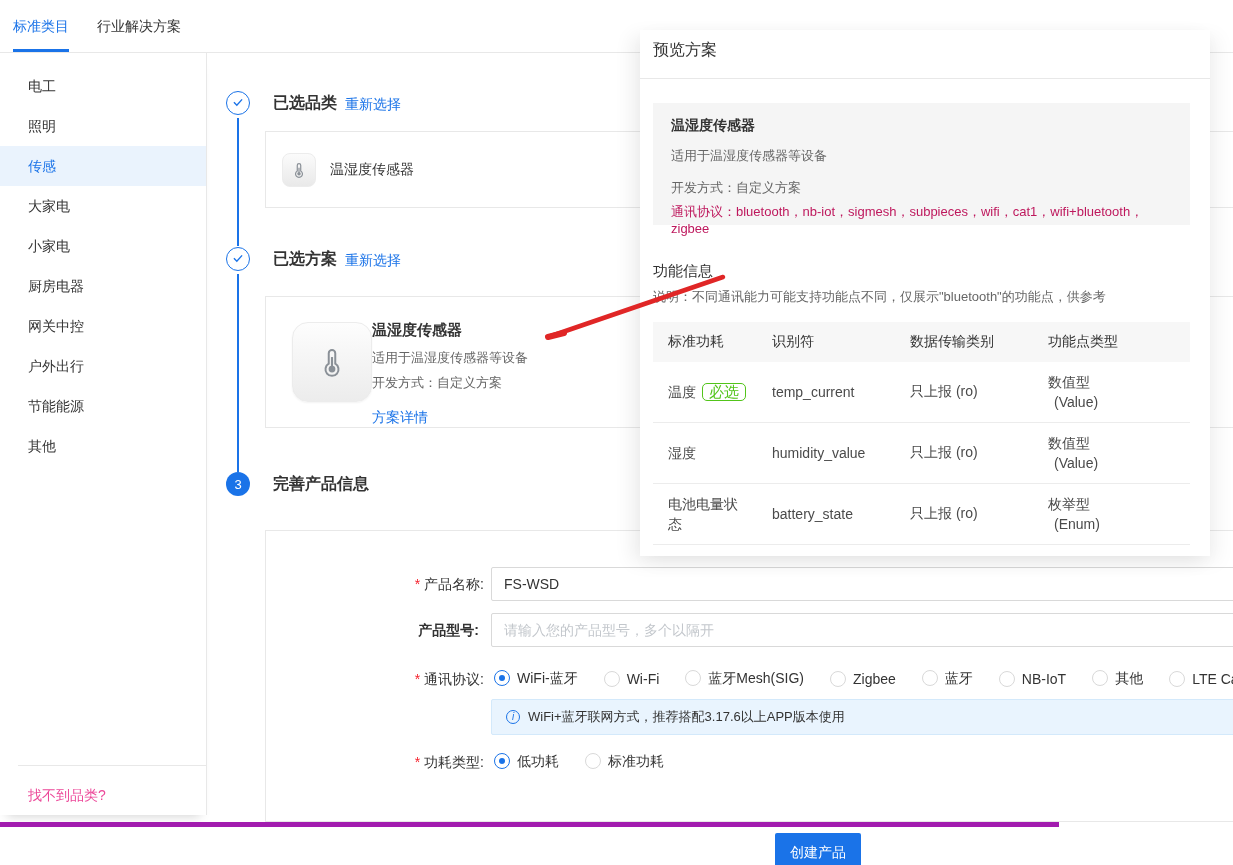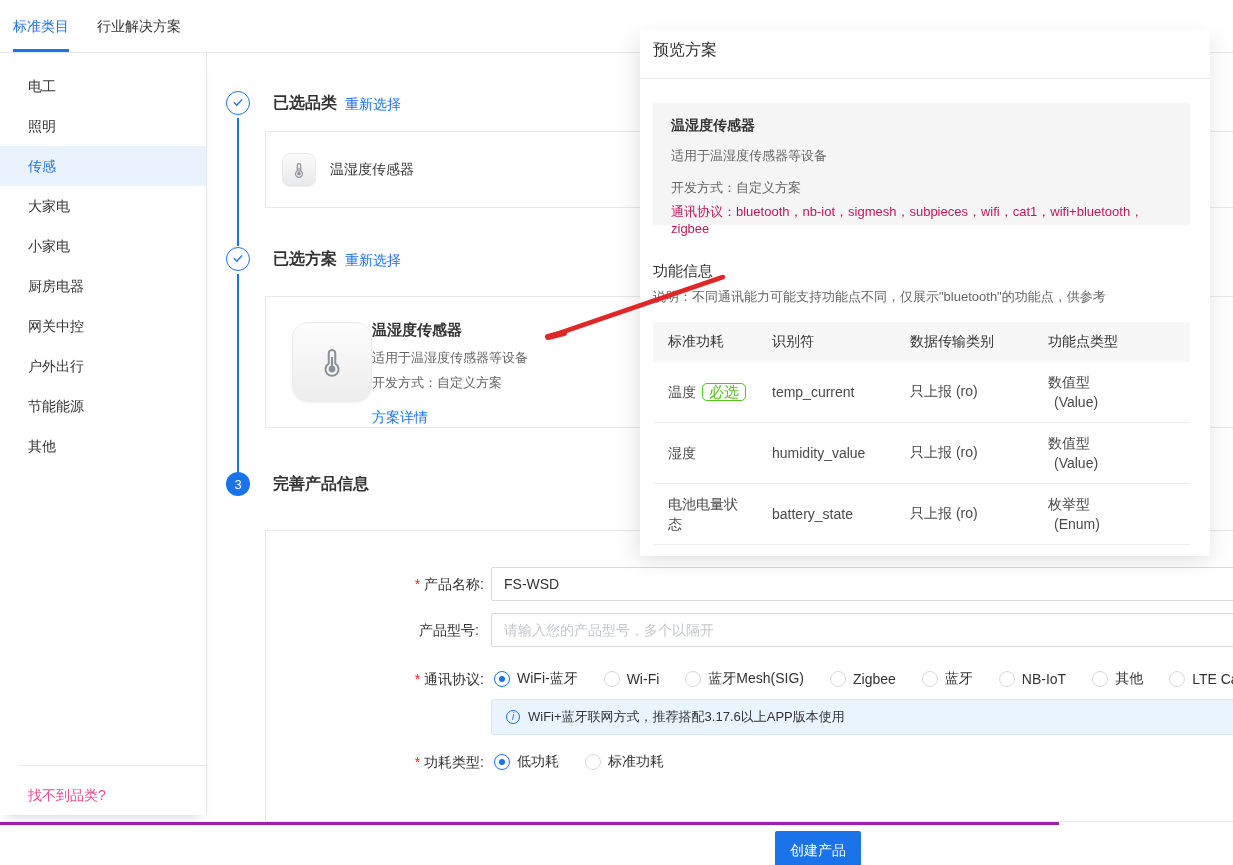--- a/index.html
+++ b/index.html
@@ -38,29 +38,29 @@
   .blue-link { color:#1a73e8; font-size:14px; cursor:pointer; }
 
   
   .form-card { border:1px solid #e8e8e8; border-right:none; background:#fff; }
   .f-label { text-align:right; color:#333; font-size:14px; line-height:34px; }
   .req { color:#f5222d; margin-right:4px; }
   .f-input { border:1px solid #d9d9d9; border-radius:2px; background:#fff; font-size:14px; color:#333;
              padding:0 12px; height:34px; width:100%; outline:none; font-family:"Liberation Sans","DejaVu Sans",sans-serif; }
   .f-input::placeholder { color:#c3c7cc; }
   .radio-row { display:flex; align-items:center; gap:26px; }
-  .radio { display:flex; align-items:center; gap:7px; cursor:pointer; color:#333; font-size:14px; white-space:nowrap; }
+  .radio { display:flex; gap:7px; cursor:pointer; color:#333; font-size:14px; white-space:nowrap; }
   .rdot { width:16px; height:16px; border-radius:50%; border:1px solid #d9d9d9; background:#fff; position:relative; flex:0 0 16px; }
   .radio.checked .rdot { border-color:#1a73e8; }
   .radio.checked .rdot::after { content:""; position:absolute; left:4px; top:4px; width:6px; height:6px; border-radius:50%; background:#1a73e8; }
   .tipbox { background:#e9f4fe; border:1px solid #d3e9fb; border-radius:2px; display:flex; align-items:center; gap:8px; padding:0 14px; color:#333; font-size:13px; }
   .info-ic { width:14px; height:14px; border-radius:50%; border:1px solid #1a73e8; color:#1a73e8; font-size:10px; line-height:12px; text-align:center; font-style:italic; flex:0 0 14px; }
 
   
-  .footer { left:0; top:822px; width:1059px; height:43px; background:#fff; border-top:3px solid #a21caf; }
+  .footer { left:0; top:822px; width:1059px; height:43px; background:#fff; border-top:5px solid #a21caf; }
   .create-btn { position:absolute; left:775px; top:6px; width:86px; height:40px; background:#1a73e8; color:#fff;
                 border:none; border-radius:2px; font-size:14px; cursor:pointer; font-family:inherit; }
 
   
   .panel { left:640px; top:30px; width:570px; height:526px; background:#fff; z-index:10;
            box-shadow:-8px 6px 18px rgba(0,0,0,0.07), 8px 6px 18px rgba(0,0,0,0.05); }
   .panel-title { position:absolute; left:13px; top:10px; font-size:16px; font-weight:500; color:#333; }
   .panel-divider { position:absolute; left:0; top:48px; width:570px; height:1px; background:#e8e8e8; }
   .summary { position:absolute; left:13px; top:73px; width:537px; height:122px; background:#f5f5f5; padding:14px 18px; }
   .sum-name { font-weight:bold; font-size:14px; color:#333; }
@@ -157,21 +157,21 @@
 
   <div class="abs form-card" style="left:265px; top:530px; width:975px; height:292px;">
 
     <div class="abs f-label" style="left:5px; top:36px; width:213px;">
       <span class="req">*</span><span>产品名称:</span>
     </div>
     <div class="abs" style="left:225px; top:36px; width:750px;">
       <input class="f-input" type="text" value="FS-WSD" style="">
     </div>
 
-    <div class="abs f-label" style="left:0; top:82px; width:213px;">
+    <div class="abs f-label" style="left:0; top:82px; width:213px;font-weight:bold;">
       <span>产品型号:</span>
     </div>
     <div class="abs" style="left:225px; top:82px; width:750px;">
       <input class="f-input" type="text" placeholder="请输入您的产品型号，多个以隔开" style="">
     </div>
 
     <div class="abs f-label" style="left:5px; top:131px; width:213px;">
       <span class="req">*</span><span>通讯协议:</span>
     </div>
     <div class="abs radio-row" style="left:228px; top:139px;">

